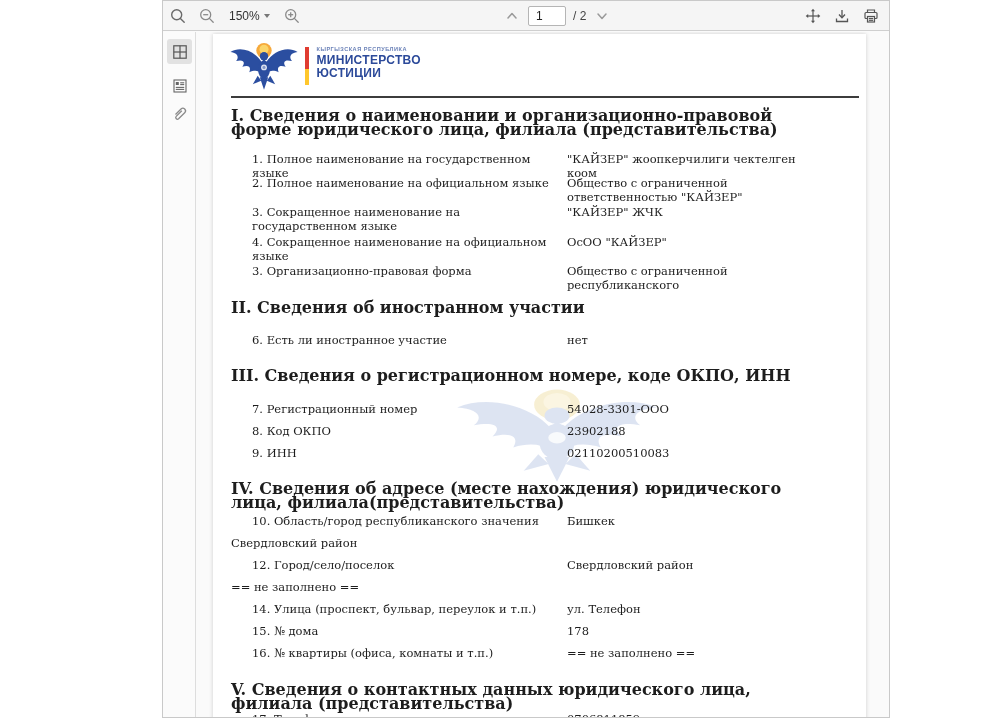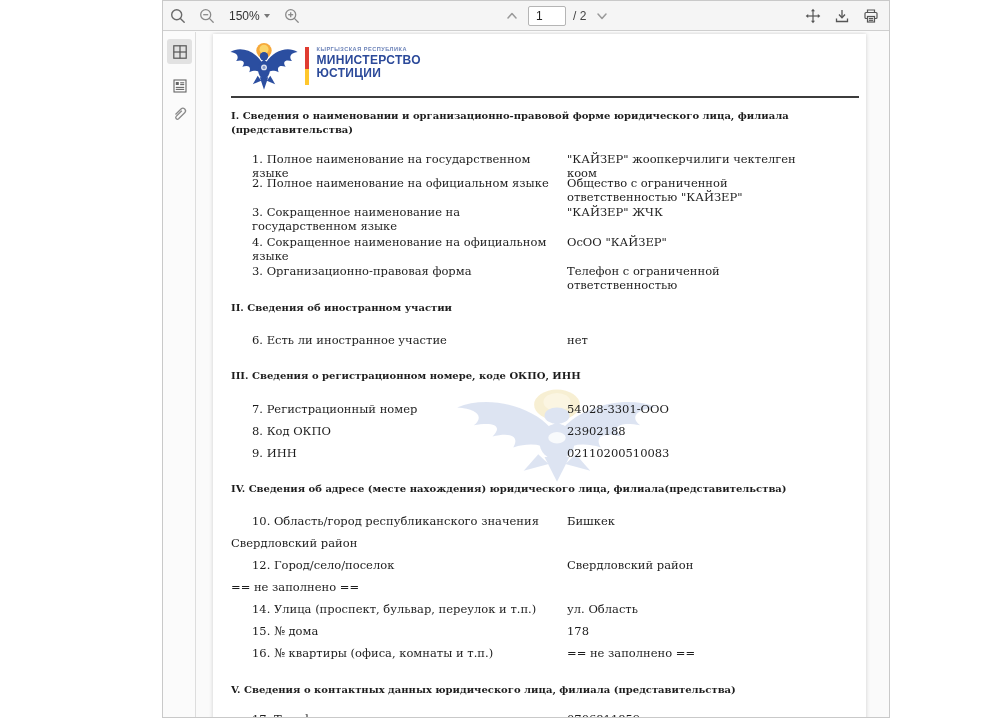--- a/index.html
+++ b/index.html
@@ -45,21 +45,21 @@
   .logo-text { padding-top:6px; font-family:"Liberation Sans",sans-serif; }
   .logo-country { font-size:5.6px; letter-spacing:.5px; color:#6b82b8; font-weight:bold; margin-bottom:2px; }
   .logo-min { font-size:12px; font-weight:bold; color:#2c4a9a; line-height:12.5px; letter-spacing:.3px; }
 
   .head-rule { position:absolute; left:18px; top:62px; width:628px; height:2px; background:#3c3c3c; }
 
   
   .watermark { position:absolute; left:240px; top:350px; width:208px; height:102px; opacity:.55; }
 
   
-  .sec-h { position:absolute; left:18px; width:580px; font-size:10px; font-weight:bold; line-height:14px; }
+  .sec-h { position:absolute; left:18px; width:580px; font-size:16px; font-weight:bold; line-height:14px; }
   .row { position:absolute; left:18px; right:5px; display:flex; font-size:11.5px; line-height:13.5px; }
   .lbl { width:315px; flex:none; padding-right:12px;margin-left:21px; }
   .val { flex:1; max-width:262px; }
 </style>
 </head>
 <body>
 
 <div class="stage">
 <div class="viewer">
 
@@ -227,21 +227,21 @@
       <div class="row" style="top:172px">
         <div class="lbl">3. Сокращенное наименование на государственном языке</div>
         <div class="val">"КАЙЗЕР" ЖЧК</div>
       </div>
       <div class="row" style="top:202px">
         <div class="lbl">4. Сокращенное наименование на официальном языке</div>
         <div class="val">ОсОО "КАЙЗЕР"</div>
       </div>
       <div class="row" style="top:231px">
         <div class="lbl">3. Организационно-правовая форма</div>
-        <div class="val">Телефон с ограниченной ответственностью</div>
+        <div class="val">Общество с ограниченной республиканского</div>
       </div>
 
       <div class="sec-h" style="top:267px">II. Сведения об иностранном участии</div>
       <div class="row" style="top:300px">
         <div class="lbl">6. Есть ли иностранное участие</div>
         <div class="val">нет</div>
       </div>
 
       <div class="sec-h" style="top:335px">III. Сведения о регистрационном номере, коде ОКПО, ИНН</div>
       <div class="row" style="top:369px">
@@ -267,21 +267,21 @@
       </div>
       <div class="row" style="top:525px">
         <div class="lbl">12. Город/село/поселок</div>
         <div class="val">Свердловский район</div>
       </div>
       <div class="row" style="top:547px">
         <div class="val">== не заполнено ==</div>
       </div>
       <div class="row" style="top:569px">
         <div class="lbl">14. Улица (проспект, бульвар, переулок и т.п.)</div>
-        <div class="val">ул. Область</div>
+        <div class="val">ул. Телефон</div>
       </div>
       <div class="row" style="top:591px">
         <div class="lbl">15. № дома</div>
         <div class="val">178</div>
       </div>
       <div class="row" style="top:613px">
         <div class="lbl">16. № квартиры (офиса, комнаты и т.п.)</div>
         <div class="val">== не заполнено ==</div>
       </div>
 

